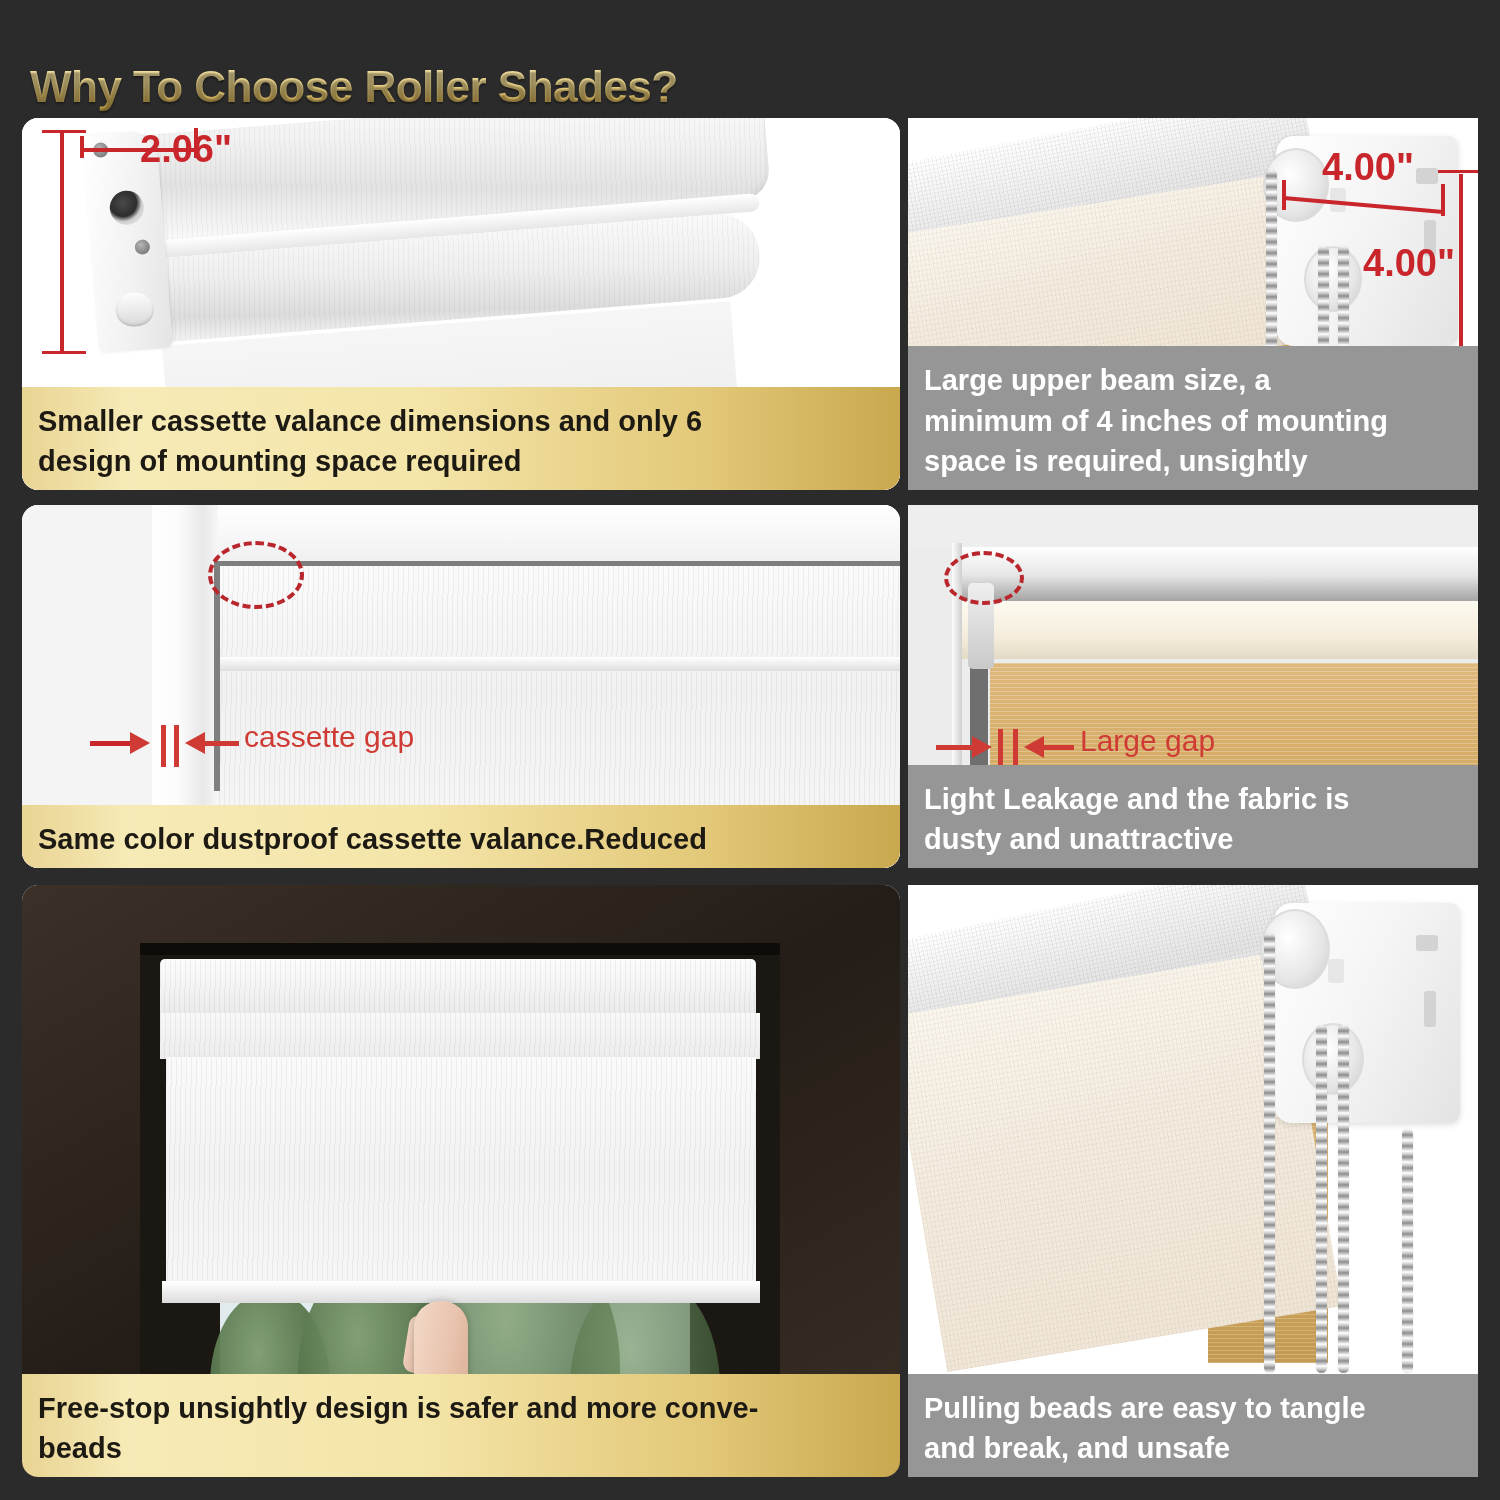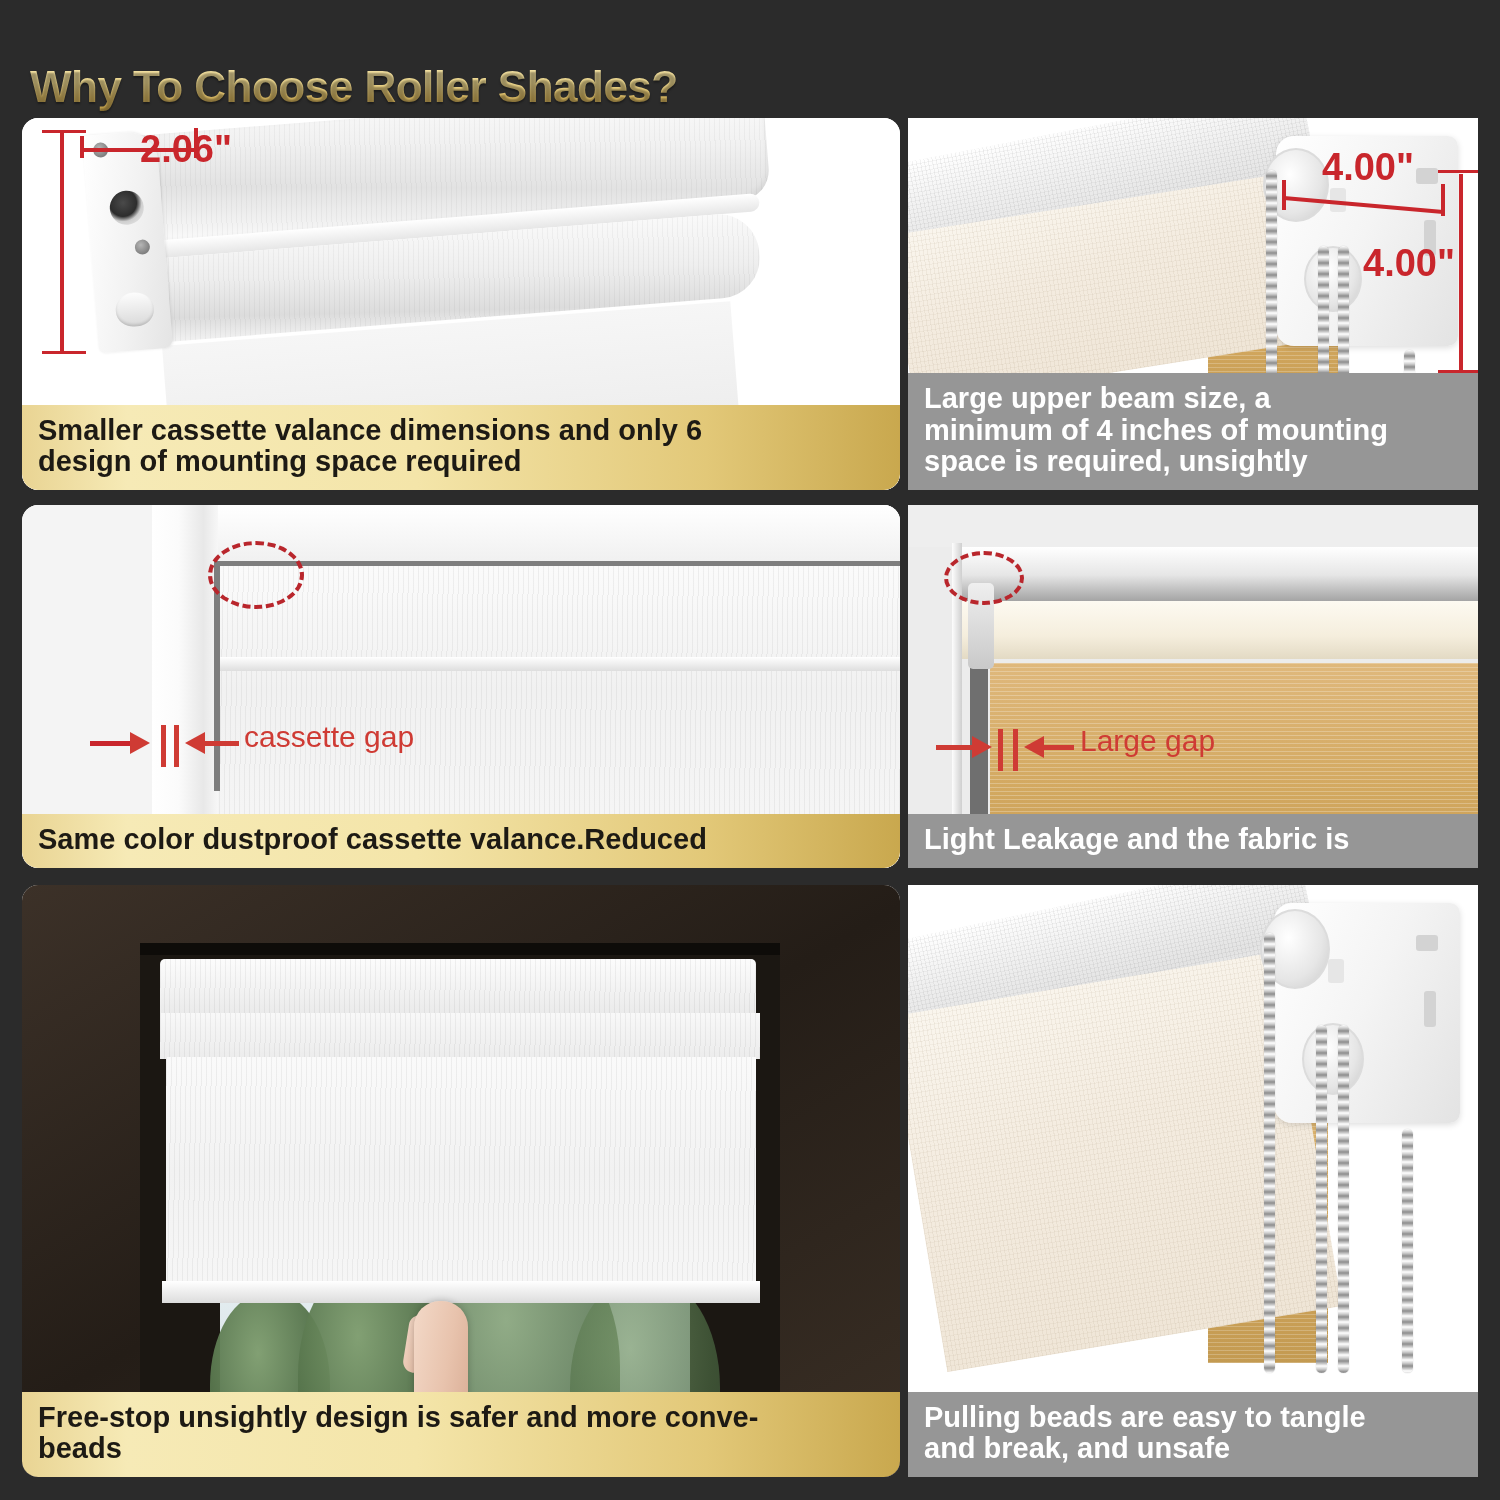--- a/index.html
+++ b/index.html
@@ -57,21 +57,21 @@
     color: #1d1a14;
     font-size: 29px;
     border-bottom-left-radius: 16px;
     border-bottom-right-radius: 16px;
   }
   .caption.gray {
     background: #969696;
     color: #ffffff;
     font-size: 29px;
   }
-  .cap-line { display: block; white-space: nowrap; }
+  .cap-line { display: block; white-space: nowrap; margin-top: 9px; }
 
   
   .dim-label {
     position: absolute; color: #c9262c; font-weight: bold;
     font-family: "Liberation Sans", sans-serif; white-space: nowrap;
     z-index: 30;
   }
   .gap-label {
     position: absolute; color: #cf3b34; font-size: 30px; white-space: nowrap; z-index: 30;
   }
@@ -422,20 +422,21 @@
       <div class="rline" style="left:28px; top:240px; width:38px; height:5px; background:#cf3b34;"></div>
       <div style="position:absolute; left:64px; top:231px; width:0;height:0;border-left:20px solid #cf3b34;border-top:11px solid transparent;border-bottom:11px solid transparent; z-index:30;"></div>
       <div class="rline" style="left:90px; top:224px; width:5px; height:42px; background:#cf3b34;"></div>
       <div class="rline" style="left:105px; top:224px; width:5px; height:42px; background:#cf3b34;"></div>
       <div style="position:absolute; left:116px; top:231px; width:0;height:0;border-right:20px solid #cf3b34;border-top:11px solid transparent;border-bottom:11px solid transparent; z-index:30;"></div>
       <div class="rline" style="left:136px; top:240px; width:30px; height:5px; background:#cf3b34;"></div>
       <div class="gap-label" style="left:172px; top:219px;">Large gap</div>
 
       <div class="caption gray">
         <span class="cap-line">Light Leakage and the fabric is</span>
+        <span class="cap-line">dusty and unattractive</span>
       </div>
     </div>
   </div>
 
   <div class="panel left row3">
     <div class="stage">
       <div class="p5-room"></div>
       <div class="p5-opening"></div>
       <div class="p5-shadow"></div>
 

